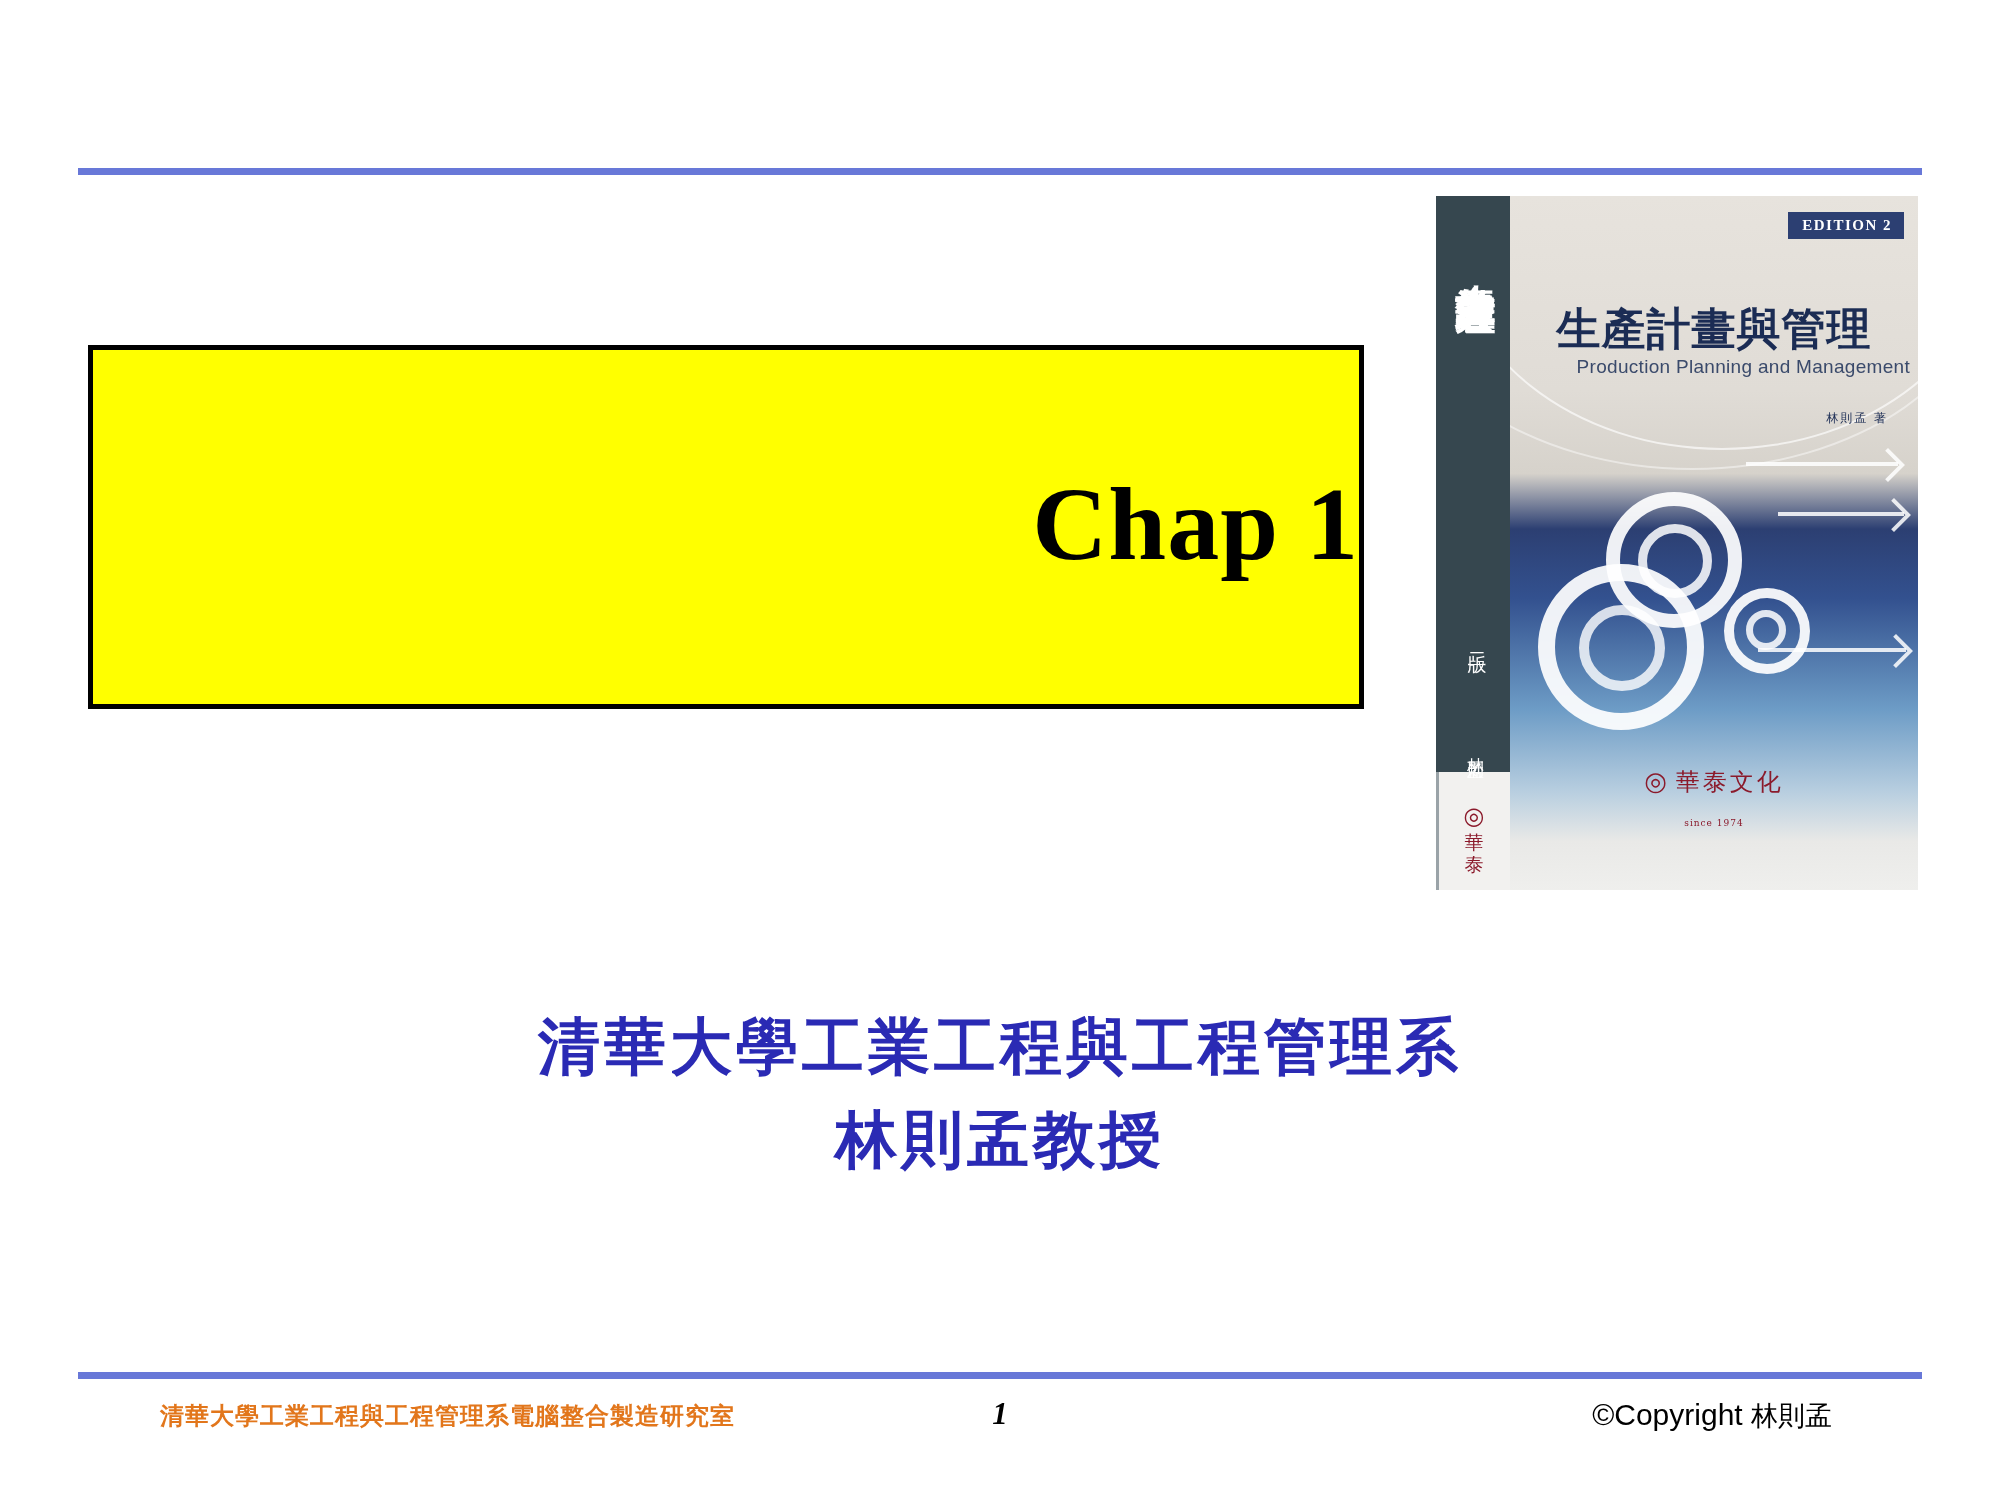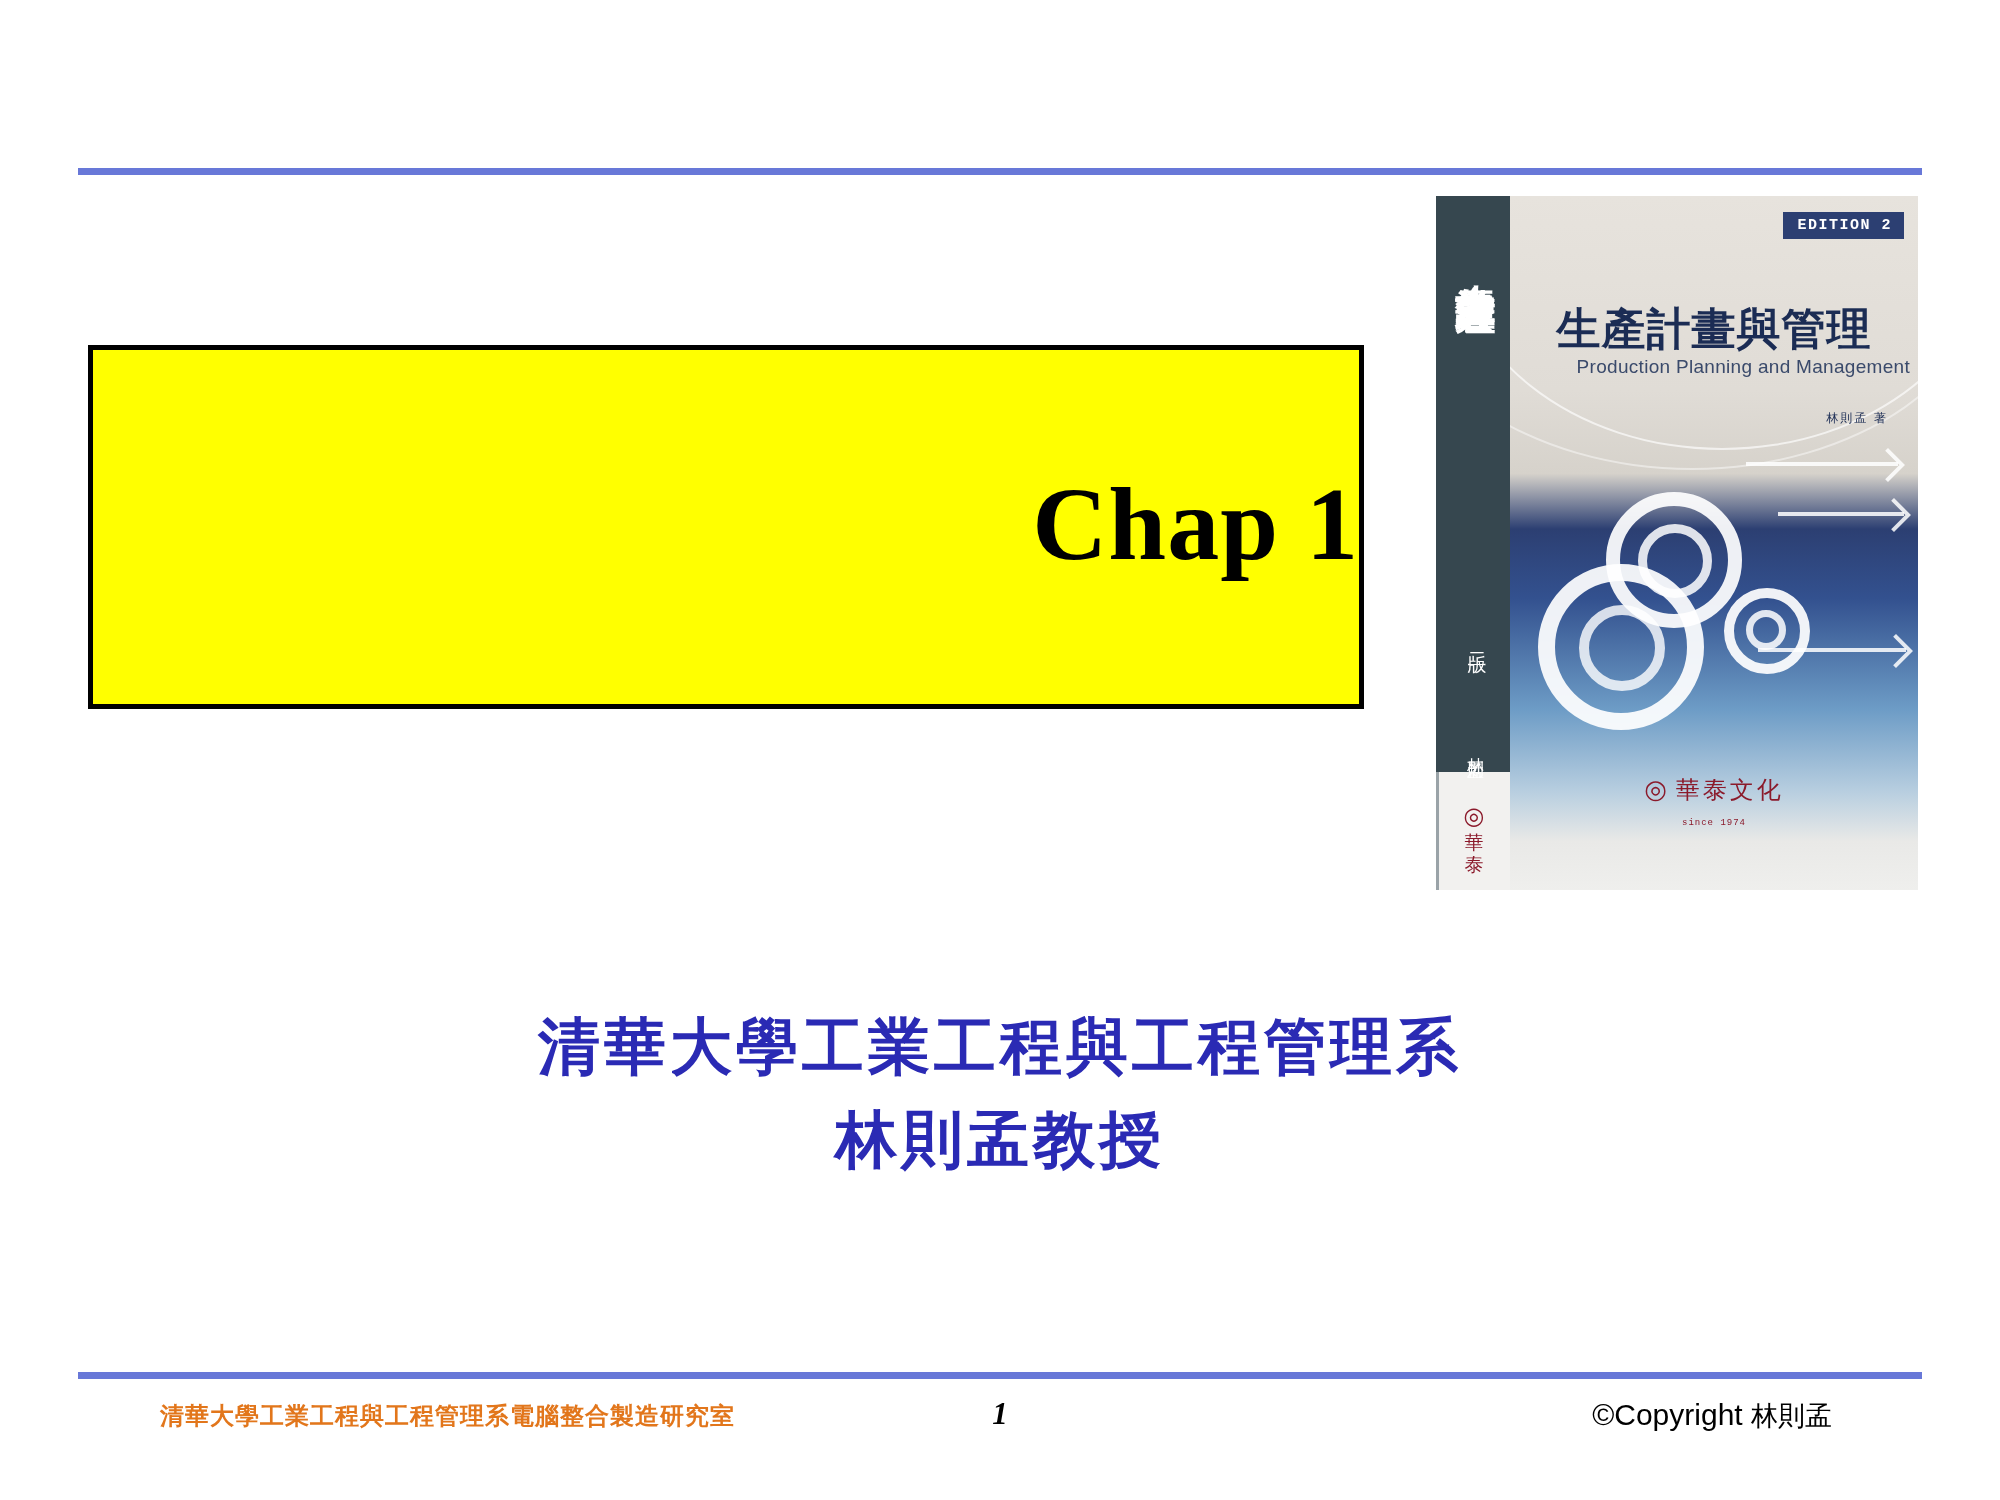--- a/index.html
+++ b/index.html
@@ -169,21 +169,21 @@
     height: 420px;
     border: 2px solid rgba(255,255,255,0.45);
     border-radius: 50%;
   }
   .bf-edition {
     position: absolute;
     right: 14px;
     top: 16px;
     background: #2c3f72;
     color: #ffffff;
-    font-family: Liberation Mono, monospace;
+    font-family: Liberation Serif, serif;
     font-size: 15px;
     font-weight: bold;
     letter-spacing: 1.5px;
     padding: 5px 12px 5px 14px;
   }
   .bf-title {
     position: absolute;
     left: 0;
     right: 0;
     top: 104px;
@@ -270,23 +270,22 @@
     color: #8b1a2b;
     font-family: "DejaVu Serif", serif;
     font-size: 24px;
     letter-spacing: 3px;
   }
   .bf-pub .pubmark { font-size: 26px; margin-right: 6px; }
   .bf-pub .since {
     display: block;
     font-size: 9px;
     letter-spacing: 1px;
-    margin-top: 12px;
+    margin-top: 20px;
     color: #8b1a2b;
-    font-family: Liberation Mono, monospace;
   }
 
   
   .affil {
     position: absolute;
     left: 0;
     right: 0;
     top: 1000px;
     text-align: center;
     color: #2a2ab4;

